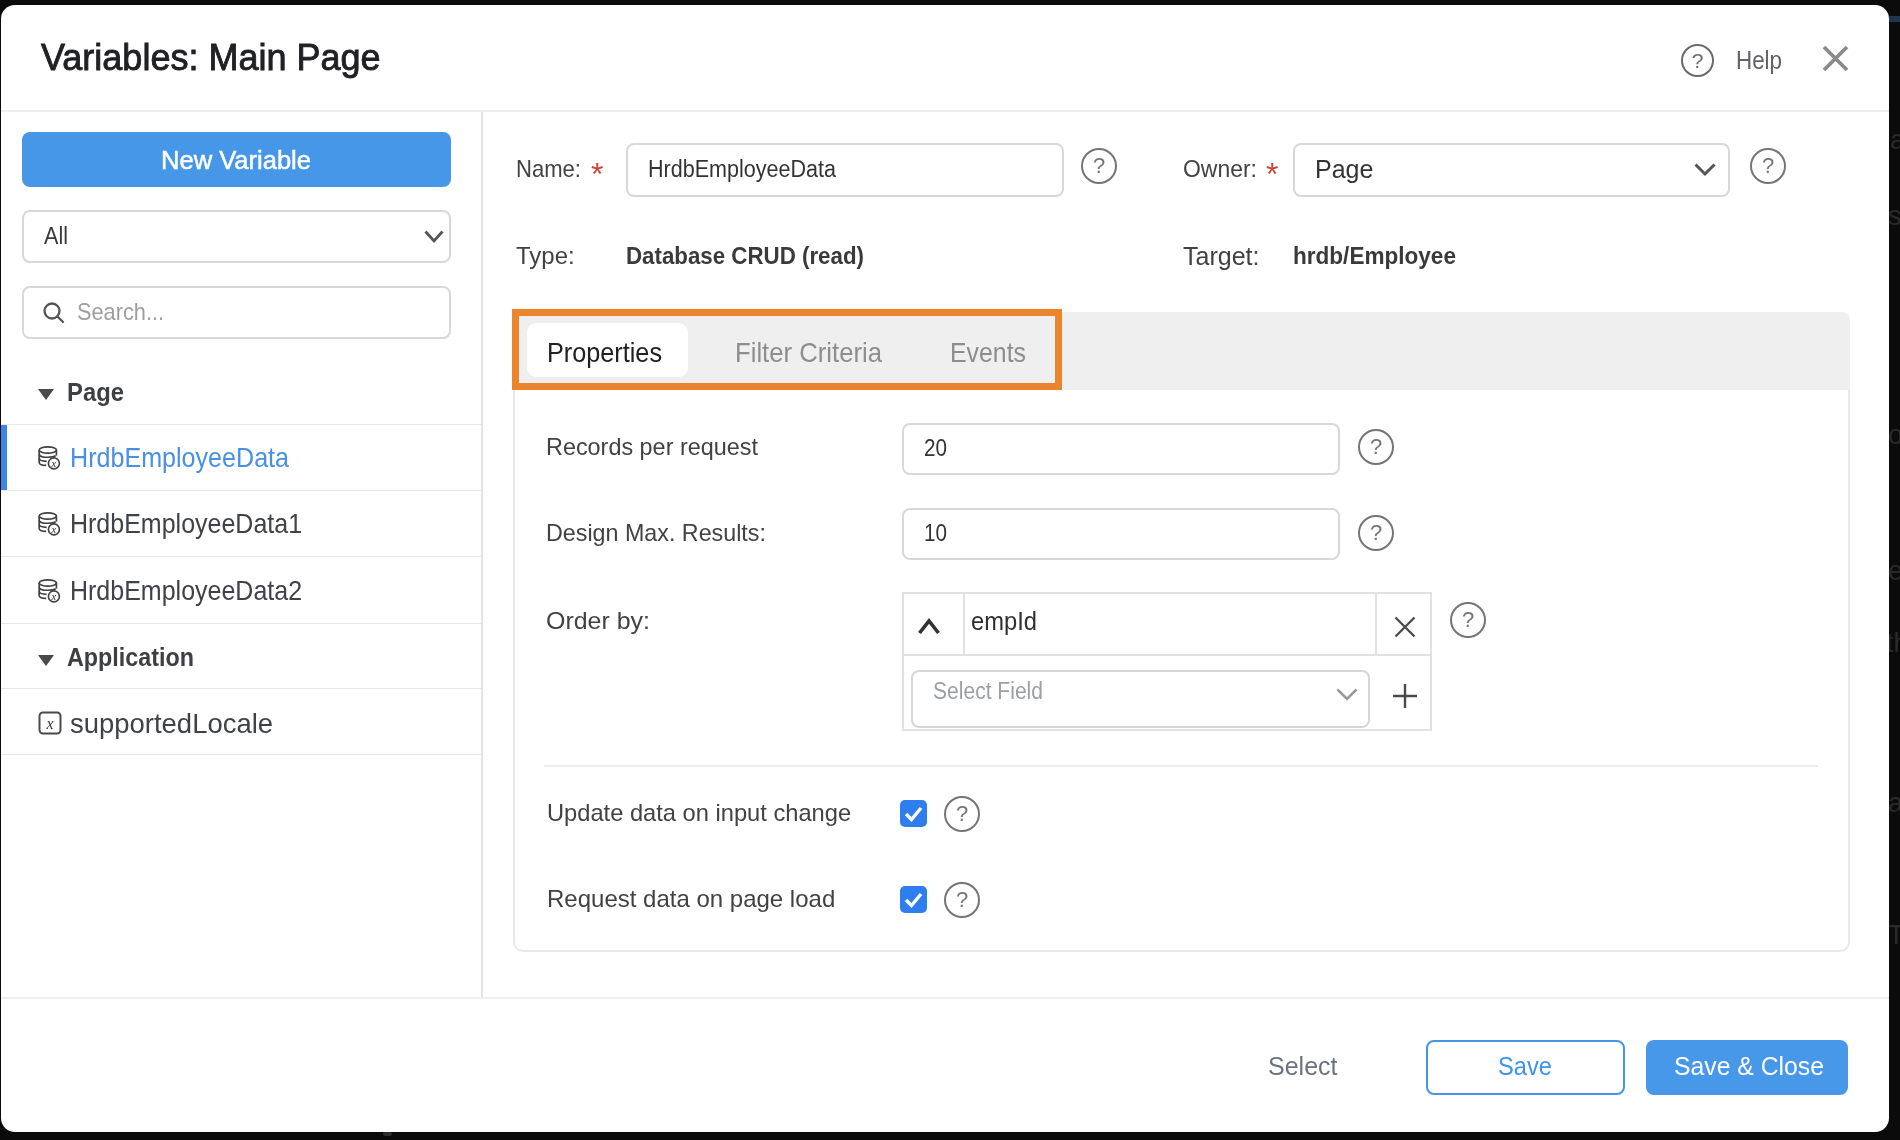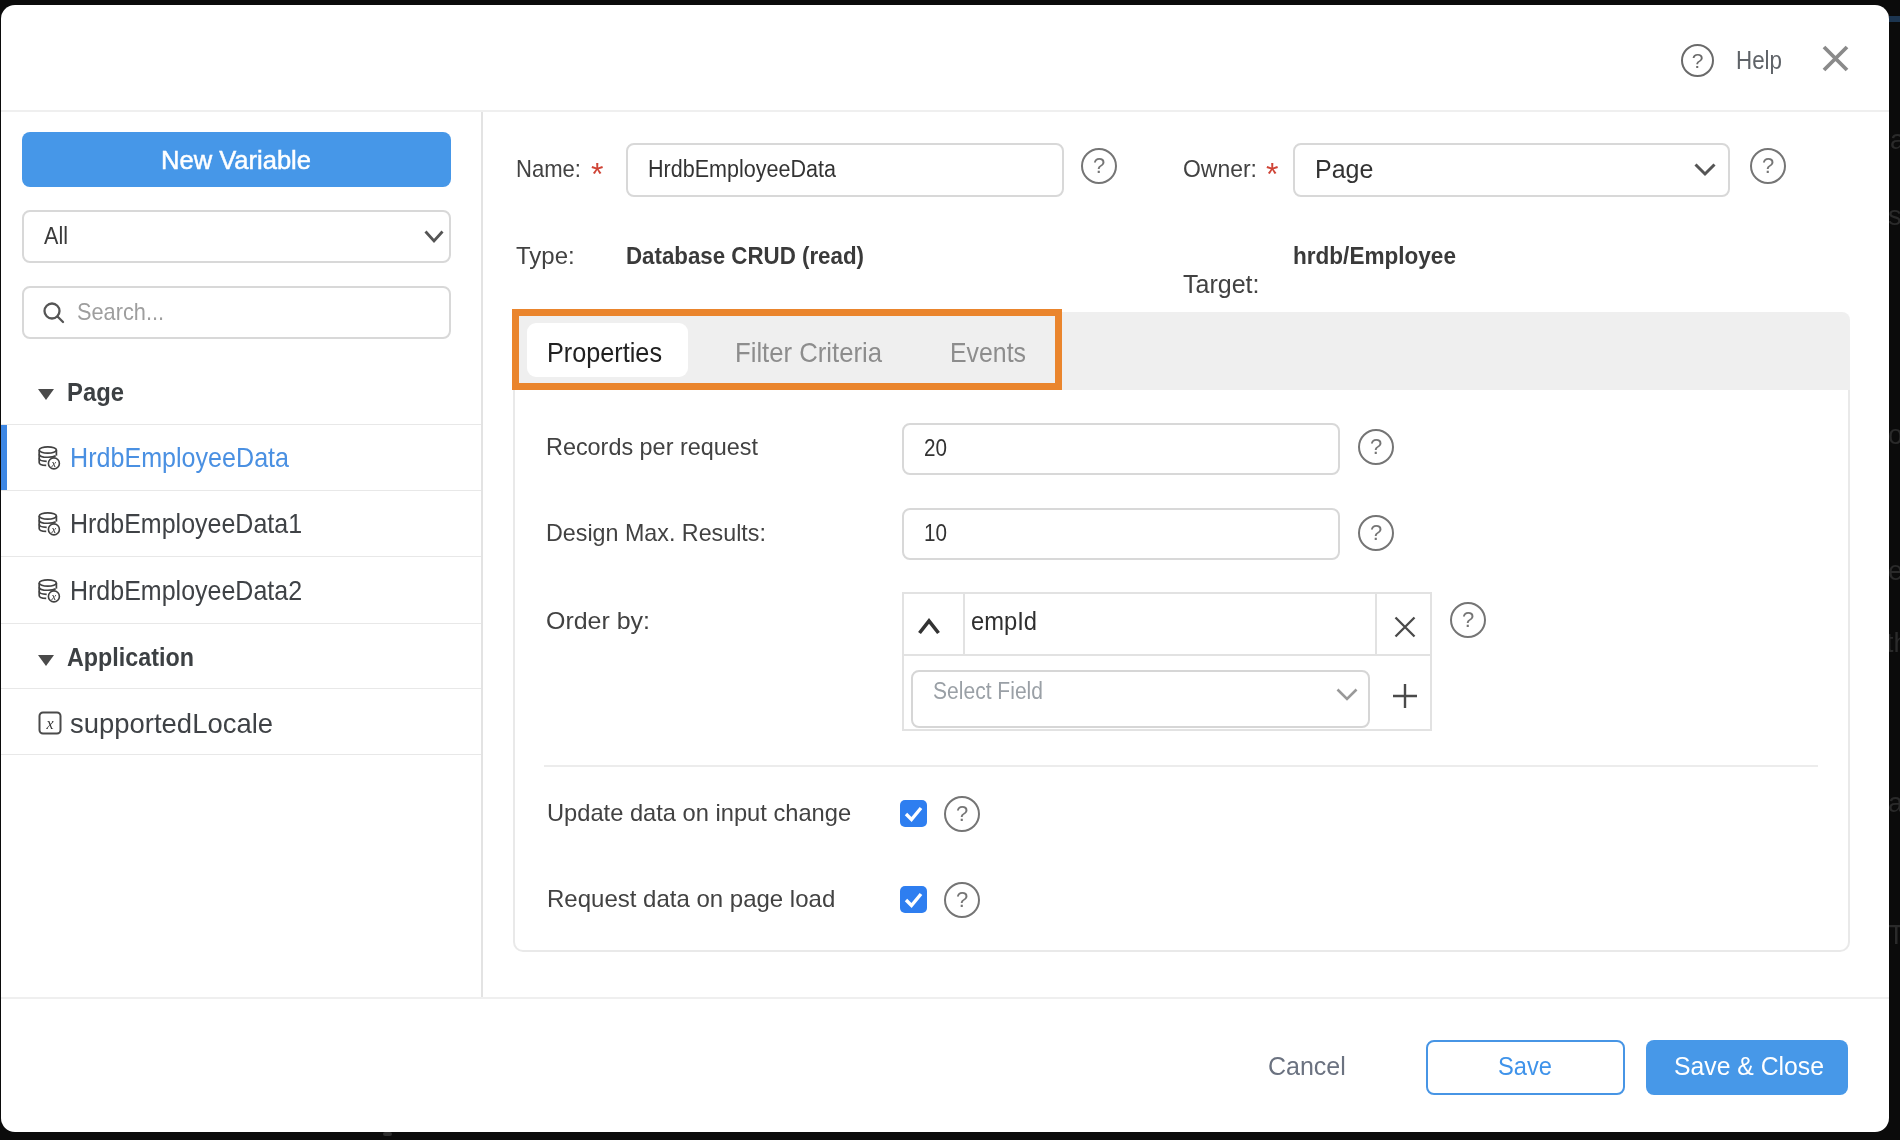--- a/index.html
+++ b/index.html
@@ -146,33 +146,34 @@
       </svg>
     </div>
     <div class="qmark q36" style="left:943px; top:877px;">?</div>
 
     <div class="abs" style="left:0; top:992px; width:1888px; height:2px; background:#efefef;"></div>
     <div class="abs" style="left:1425px; top:1035px; width:199px; height:55px; border:2px solid #4795e5; border-radius:8px;"></div>
     <div class="t" style="left:1497px; top:1048px; font-size:26px; color:#3f93ea; transform:scaleX(0.91);">Save</div>
     <div class="abs" style="left:1645px; top:1035px; width:202px; height:55px; background:#4798e8; border-radius:8px;"></div>
     <div class="t" style="left:1673px; top:1048px; font-size:26px; color:#fff; transform:scaleX(0.952);">Save &amp; Close</div>
 
+    <div class="t" style="left:40px;top:34.6px;font-size:36px;color:#202124;-webkit-text-stroke:0.85px #202124;">Variables: Main Page</div>
     <div class="t" style="left:1735px;top:42.9px;font-size:25px;color:#5f6368;transform:scaleX(0.8949);">Help</div>
     <div class="t" style="left:515px;top:152.4px;font-size:24px;color:#424242;transform:scaleX(0.9194);">Name:</div>
     <div class="t" style="left:1182px;top:152.4px;font-size:24px;color:#424242;transform:scaleX(0.9561);">Owner:</div>
     <div class="t" style="left:515px;top:239.4px;font-size:24px;color:#424242;">Type:</div>
-    <div class="t" style="left:1182px;top:238.9px;font-size:25px;color:#424242;margin-top:28px;">Target:</div>
+    <div class="t" style="left:1182px;top:238.9px;font-size:25px;color:#424242;">Target:</div>
     <div class="t" style="left:625px;top:239.4px;font-size:24px;color:#3a3a3a;font-weight:700;transform:scaleX(0.9293);">Database CRUD (read)</div>
     <div class="t" style="left:1292px;top:239.4px;font-size:24px;color:#3a3a3a;font-weight:700;transform:scaleX(0.94);">hrdb/Employee</div>
     <div class="t" style="left:545px;top:430.4px;font-size:24px;color:#424242;transform:scaleX(0.9747);">Records per request</div>
     <div class="t" style="left:545px;top:516.4px;font-size:24px;color:#424242;transform:scaleX(0.97);">Design Max. Results:</div>
     <div class="t" style="left:545px;top:604.4px;font-size:24px;color:#424242;transform:scaleX(1.04);">Order by:</div>
     <div class="t" style="left:546px;top:796.4px;font-size:24px;color:#424242;transform:scaleX(0.9864);">Update data on input change</div>
     <div class="t" style="left:546px;top:882.4px;font-size:24px;color:#424242;text-align:right;">Request data on page load</div>
-    <div class="t" style="left:1267px;top:1048.9px;font-size:25px;color:#6b7280;">Cancel</div>
+    <div class="t" style="left:1267px;top:1048.9px;font-size:25px;color:#6b7280;">Select</div>
     <div class="t" style="left:546px;top:333.5px;font-size:28px;color:#212121;transform:scaleX(0.9013);">Properties</div>
     <div class="t" style="left:734px;top:333.5px;font-size:28px;color:#8d8d8d;transform:scaleX(0.9176);">Filter Criteria</div>
     <div class="t" style="left:949px;top:333.5px;font-size:28px;color:#8d8d8d;transform:scaleX(0.8879);">Events</div>
     <div class="t" style="left:970px;top:603.9px;font-size:25px;color:#2f2f2f;transform:scaleX(0.9496);">empId</div>
     <div class="t" style="left:932px;top:674.9px;font-size:23px;color:#9aa0a6;transform:scaleX(0.9151);">Select Field</div>
     <div class="t" style="left:66px;top:373.5px;font-size:26px;color:#3c4043;font-weight:700;transform:scaleX(0.9164);">Page</div>
     <div class="t" style="left:66px;top:638.5px;font-size:26px;color:#3c4043;font-weight:700;transform:scaleX(0.8969);">Application</div>
     <div class="t" style="left:69px;top:438.5px;font-size:28px;color:#4a90e2;transform:scaleX(0.8964);">HrdbEmployeeData</div>
     <div class="t" style="left:69px;top:504.5px;font-size:28px;color:#3f4246;transform:scaleX(0.8927);">HrdbEmployeeData1</div>
     <div class="t" style="left:69px;top:571.5px;font-size:28px;color:#3f4246;transform:scaleX(0.8927);">HrdbEmployeeData2</div>

